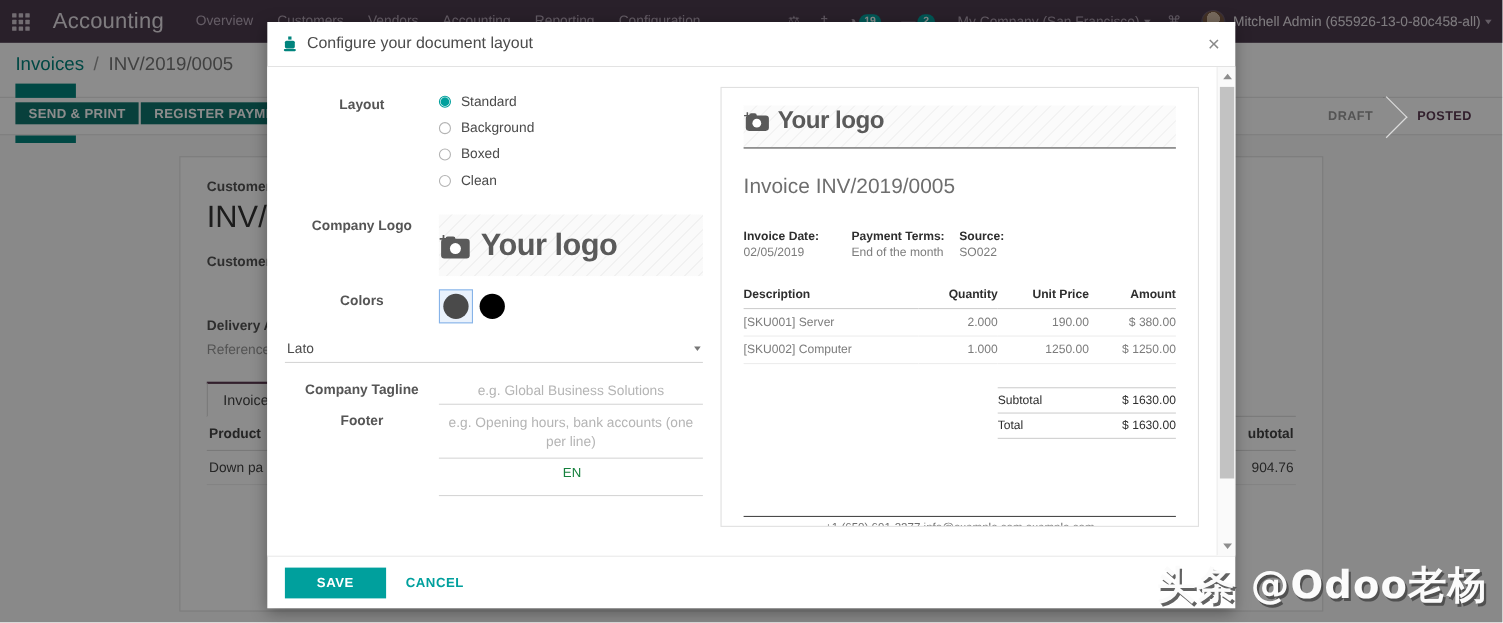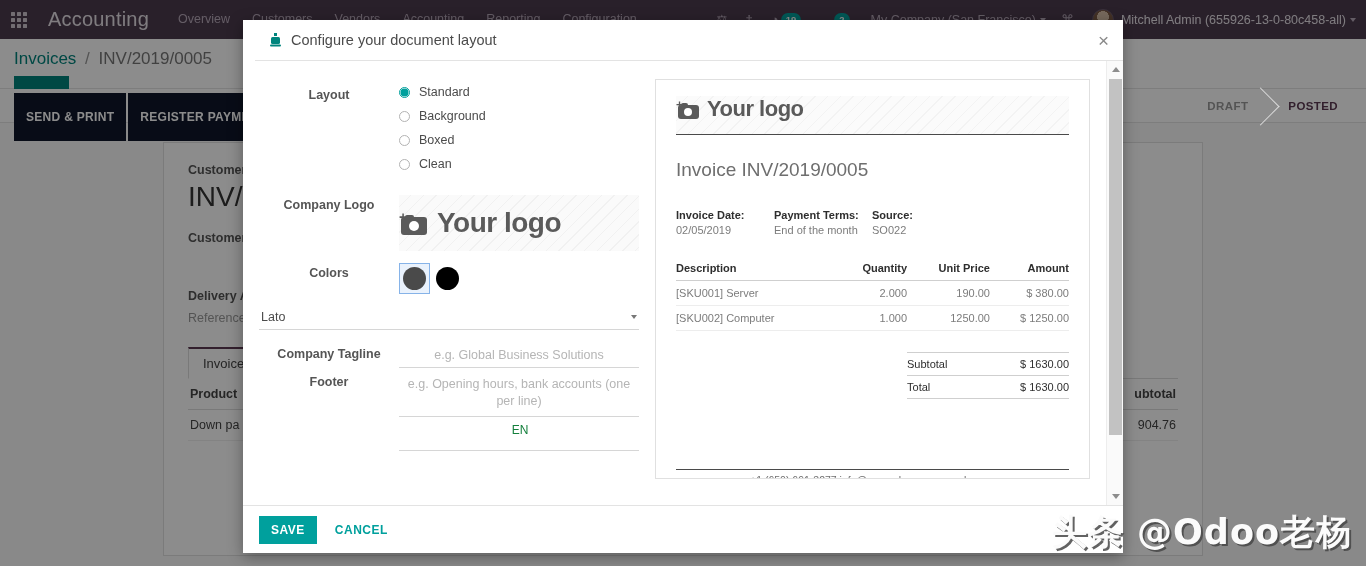--- a/index.html
+++ b/index.html
@@ -79,22 +79,22 @@
     display: flex; align-items: center; gap: 13px;
   }
   .pager .arw { font-size: 16px; color: #555; cursor: pointer; }
 
   .statbar {
     position: absolute; top: 89px; left: 0; right: 0; height: 34px;
     background: #fff; border-bottom: 1px solid #e4e4e4;
   }
   .wf-btns { position: absolute; left: 14px; top: 4px; display: flex; }
   .btn-wf {
-    background: #0f172a; color: #fff; font-size: 12px; font-weight: 700;
-    padding: 17px 12px; letter-spacing: .3px; border: none; margin-right: 2px; cursor: pointer;
+    background: #0f766e; color: #fff; font-size: 12px; font-weight: 700;
+    padding: 3px 12px; letter-spacing: .3px; border: none; margin-right: 2px; cursor: pointer;
   }
   .statusbar { position: absolute; right: 10px; top: 0; display: flex; height: 34px; }
   .st {
     font-size: 11.5px; font-weight: 700; letter-spacing: .4px; color: #999;
     display: flex; align-items: center; padding: 0 18px 0 22px; position: relative;
   }
   .st.active { color: #5c3a52; }
   .st::after {
     content: ""; position: absolute; right: -8px; top: 4px; width: 26px; height: 26px;
     border-right: 1px solid #ddd; border-top: 1px solid #ddd;
@@ -129,42 +129,42 @@
   }
 
   
   .dialog {
     position: absolute; left: 243px; top: 20px; width: 880px; height: 533px;
     background: #fff; box-shadow: 0 4px 14px rgba(0,0,0,.35);
     display: flex; flex-direction: column;
   }
   .dlg-head {
     height: 41px; border-bottom: 1px solid #e3e3e3; display: flex;
-    align-items: center; padding: 0 14px; flex: 0 0 auto; margin-left: 12px;
+    align-items: center; padding: 0 14px; flex: 0 0 auto;
   }
   .dlg-icon { margin-right: 9px; display: flex; align-items: center; }
   .dlg-title { font-size: 14.5px; color: #4b4b4b; font-weight: 400; }
   .dlg-close {
     margin-left: auto; font-size: 19px; color: #8a8a8a; line-height: 1;
     cursor: pointer; font-weight: 300;
   }
   .dlg-body {
     flex: 1 1 auto; position: relative; overflow: hidden; background: #fff;
   }
   .dlg-inner {
     position: absolute; inset: 0 17px 0 0; padding: 18px 16px 0 16px;
     display: flex; gap: 16px;
   }
   .dlg-foot {
     height: 48px; border-top: 1px solid #e3e3e3; display: flex;
     align-items: center; padding: 0 16px; gap: 6px; flex: 0 0 auto;
   }
   .btn-save {
     background: #00a09d; color: #fff; border: none; font-size: 12px;
-    font-weight: 700; letter-spacing: .5px; padding: 7px 12px; cursor: pointer;
+    font-weight: 700; letter-spacing: .5px; padding: 7px 29px; cursor: pointer;
   }
   .btn-cancel {
     background: none; border: none; color: #00a09d; font-size: 12px;
     font-weight: 700; letter-spacing: .5px; padding: 7px 12px; cursor: pointer;
   }
 
   
   .dsb {
     position: absolute; right: 0; top: 0; bottom: 0; width: 17px;
     background: #fafafa; border-left: 1px solid #ededed;

